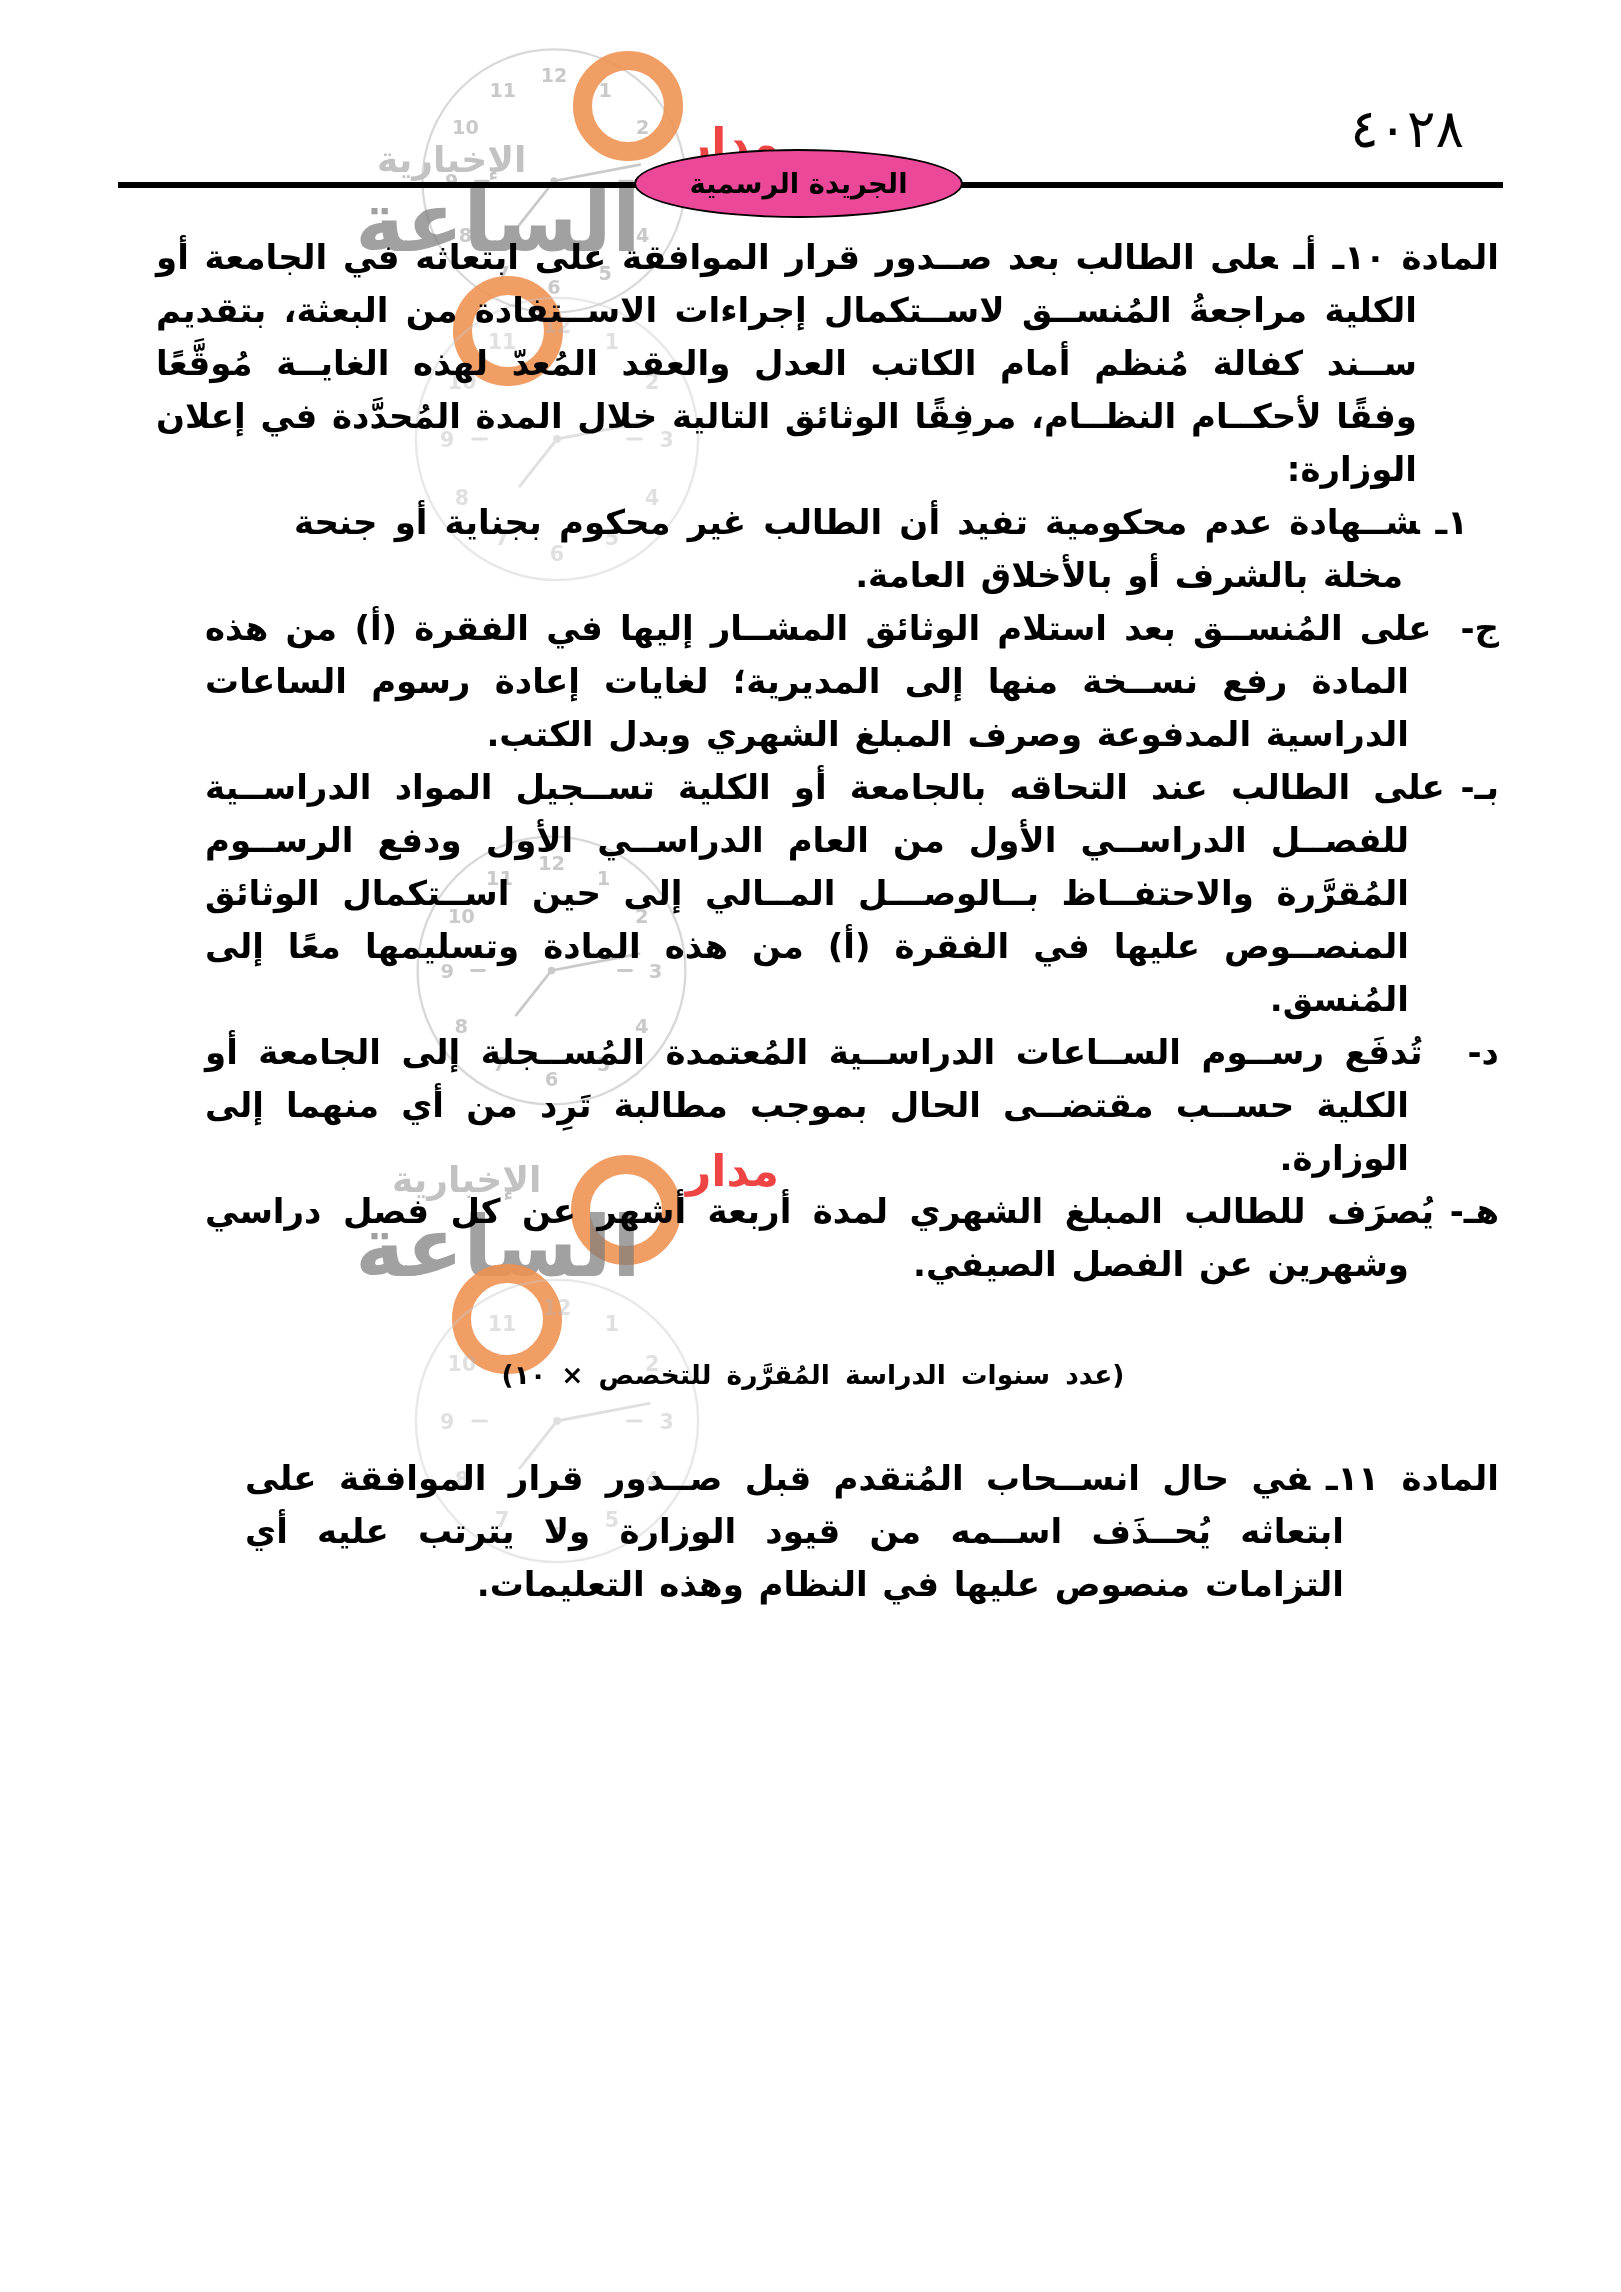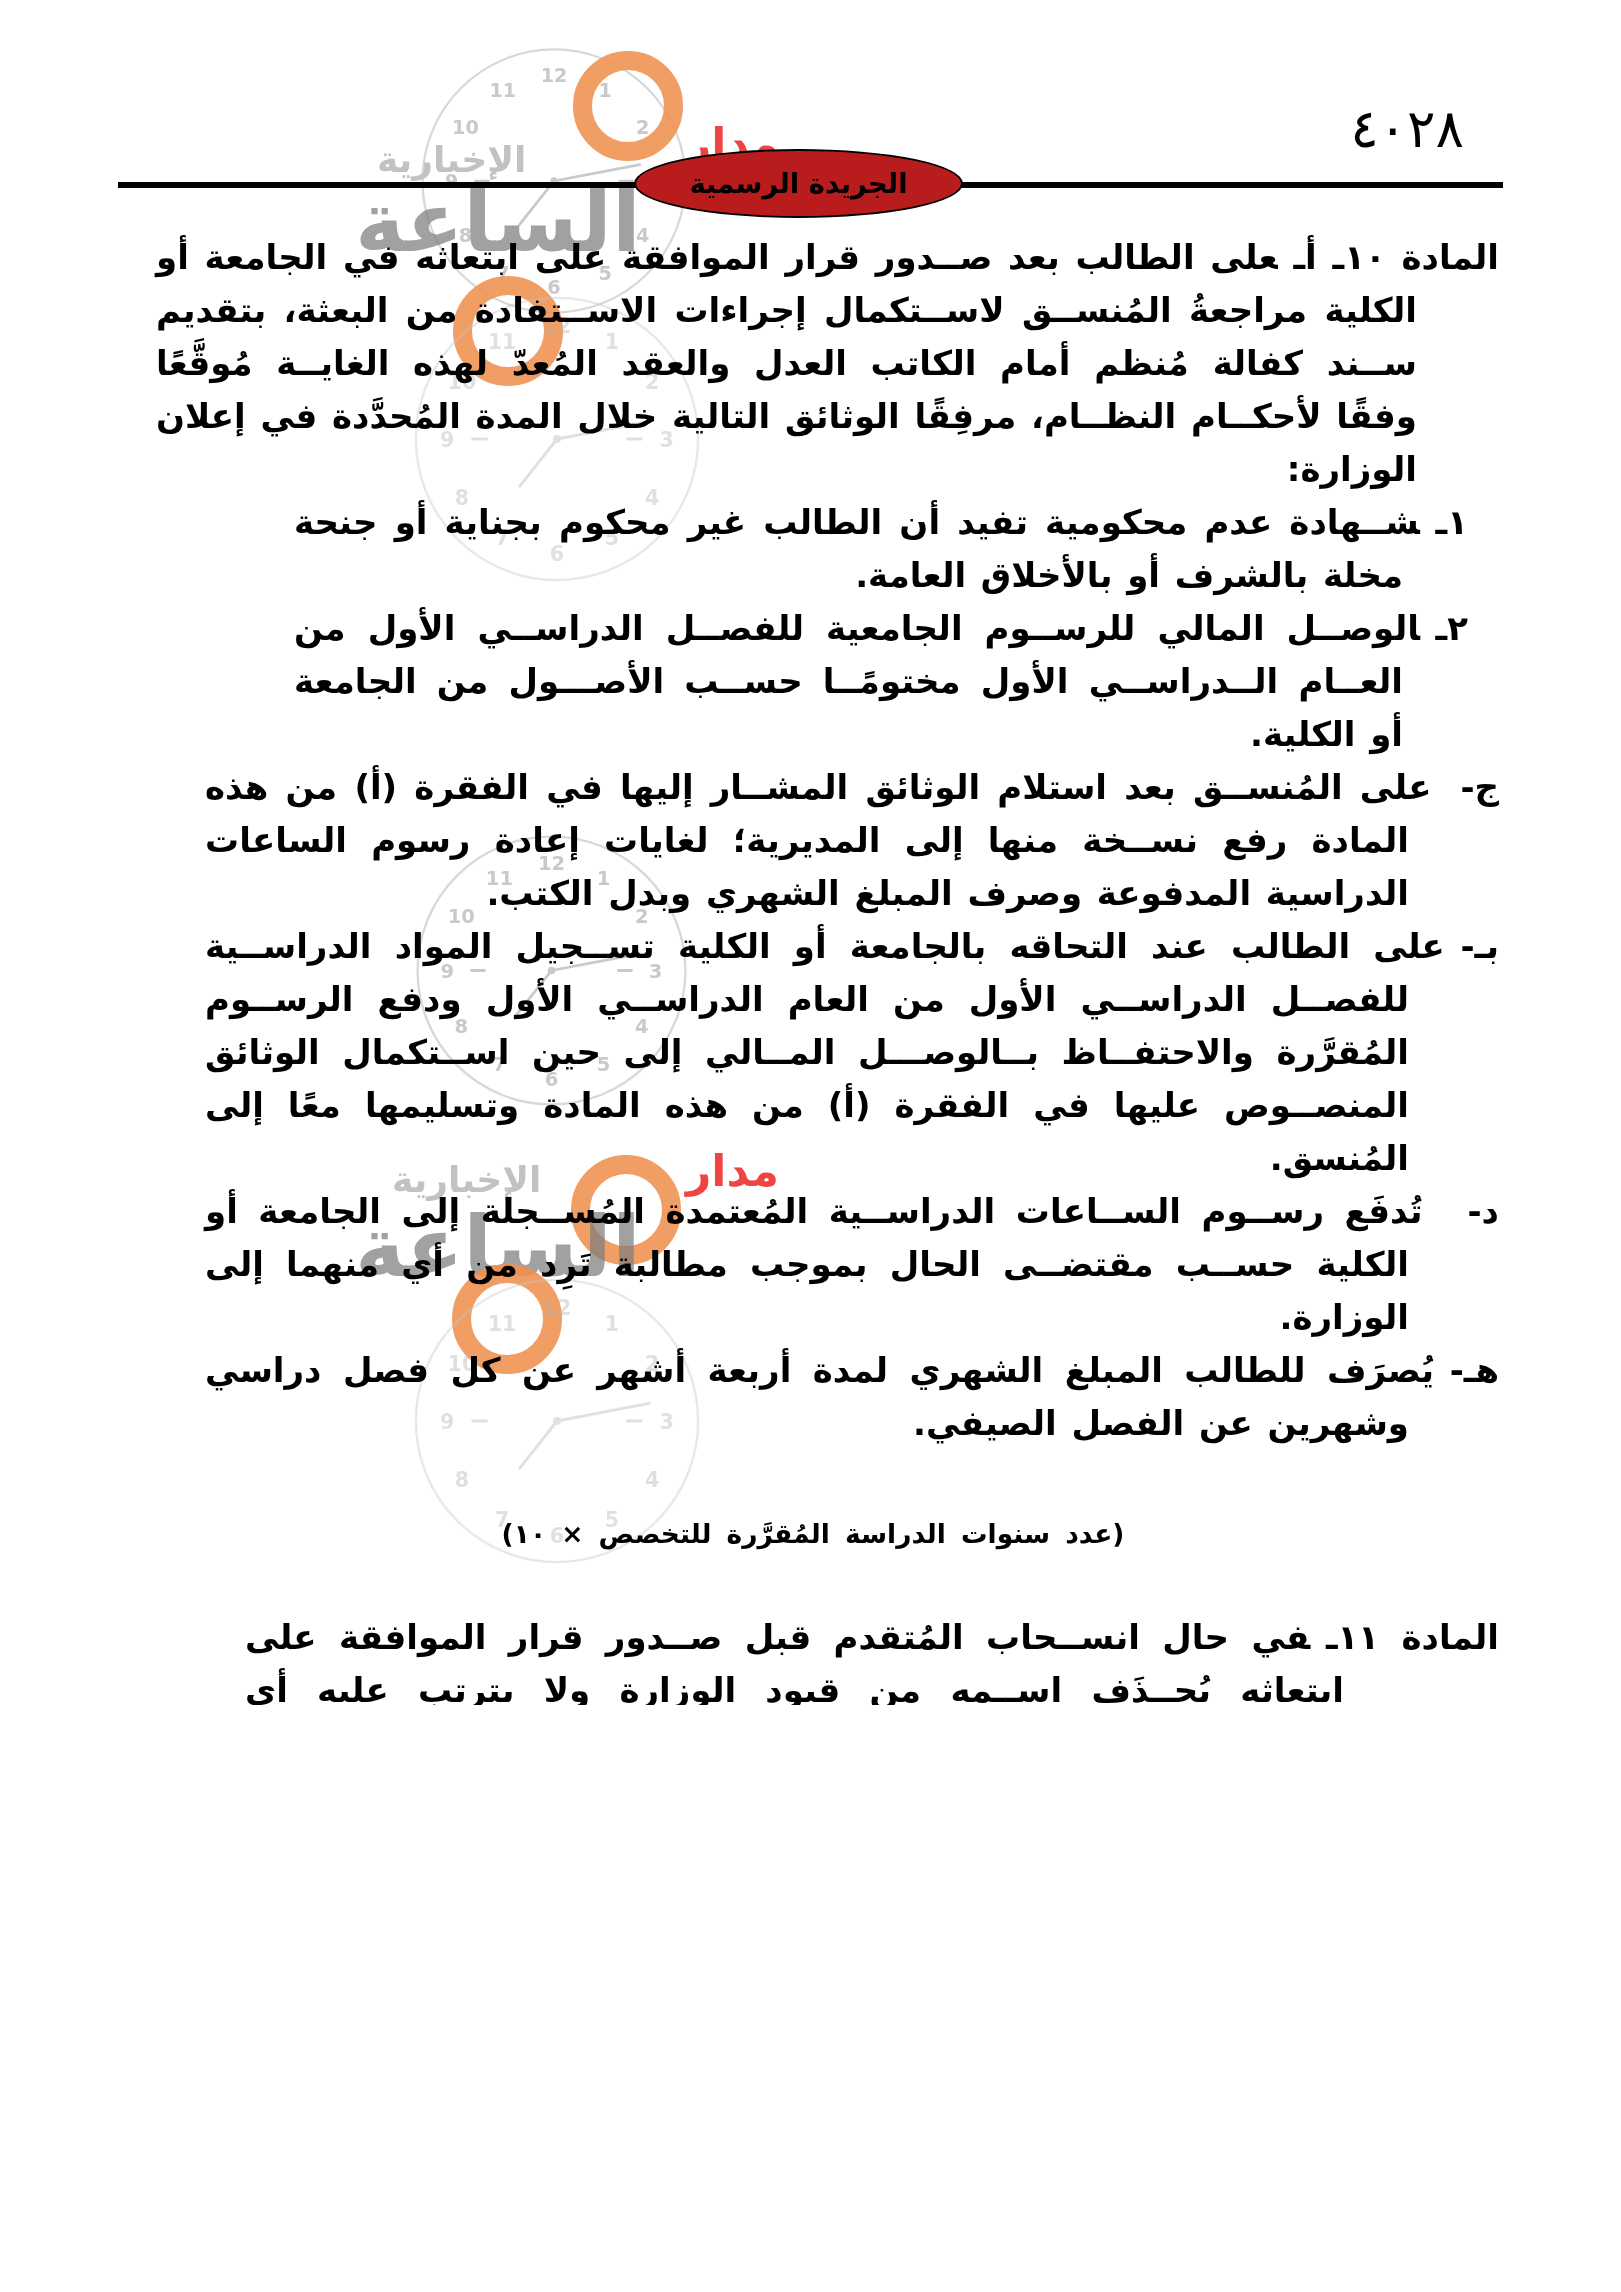--- a/index.html
+++ b/index.html
@@ -40,21 +40,21 @@
   .header-rule {
     position: absolute;
     top: 182px; left: 118px; right: 118px;
     height: 5.9px; background: #000;
     z-index: 1;
   }
   .banner {
     position: absolute;
     top: 149px; left: 634px;
     width: 329px; height: 69px;
-    background: #b91c1c;
+    background: #ec4899;
     border: 2.9px solid #000;
     border-radius: 50%;
     z-index: 2;
     display: flex; align-items: center; justify-content: center;
   }
   .banner-text { font-size: 27.4px; font-weight: bold; color: #000; }
 
   
   .content {
     position: absolute;
@@ -159,21 +159,20 @@
   <div class="banner">
     <span class="banner-text">الجريدة الرسمية</span>
   </div>
 
   <main class="content" dir="rtl" lang="ar">
 
     <p class="para intro"><span class="label">المادة ١٠ـ أـ</span><span class="txt">على الطالب بعد صــدور قرار الموافقة على ابتعاثه في الجامعة أو الكلية مراجعةُ المُنســق لاســتكمال إجراءات الاســتفادة من البعثة، بتقديم ســند كفالة مُنظم أمام الكاتب العدل والعقد المُعدّ لهذه الغايــة مُوقَّعًا وفقًا لأحكــام النظــام، مرفِقًا الوثائق التالية خلال المدة المُحدَّدة في إعلان الوزارة:</span></p>
 
     <p class="para numbered"><span class="label">١ـ</span><span class="txt">شــهادة عدم محكومية تفيد أن الطالب غير محكوم بجناية أو جنحة مخلة بالشرف أو بالأخلاق العامة.</span></p>
 
-    <p class="para numbered"><span class="label">٢ـ</span><span class="txt">الوصــل المالي للرســوم الجامعية للفصــل الدراســي الأول من العــام الــدراســي الأول مختومًــا حســب الأصـــول من الجامعة أو الكلية.</span></p>
 
     <p class="para clause gap-md"><span class="label">ج-</span><span class="txt">على المُنســق بعد استلام الوثائق المشــار إليها في الفقرة (أ) من هذه المادة رفع نســخة منها إلى المديرية؛ لغايات إعادة رسوم الساعات الدراسية المدفوعة وصرف المبلغ الشهري وبدل الكتب.</span></p>
 
     <p class="para clause"><span class="label">بـ-</span><span class="txt">على الطالب عند التحاقه بالجامعة أو الكلية تســجيل المواد الدراســية للفصــل الدراســي الأول من العام الدراســي الأول ودفع الرســوم المُقرَّرة والاحتفــاظ بــالوصـــل المــالي إلى حين اســتكمال الوثائق المنصــوص عليها في الفقرة (أ) من هذه المادة وتسليمها معًا إلى المُنسق.</span></p>
 
     <p class="para clause gap-lg"><span class="label">د-</span><span class="txt">تُدفَع رســوم الســاعات الدراســية المُعتمدة المُســجلة إلى الجامعة أو الكلية حســب مقتضــى الحال بموجب مطالبة تَرِد من أي منهما إلى الوزارة.</span></p>
 
     <p class="para clause"><span class="label">هـ-</span><span class="txt">يُصرَف للطالب المبلغ الشهري لمدة أربعة أشهر عن كل فصل دراسي وشهرين عن الفصل الصيفي.</span></p>
 
 

